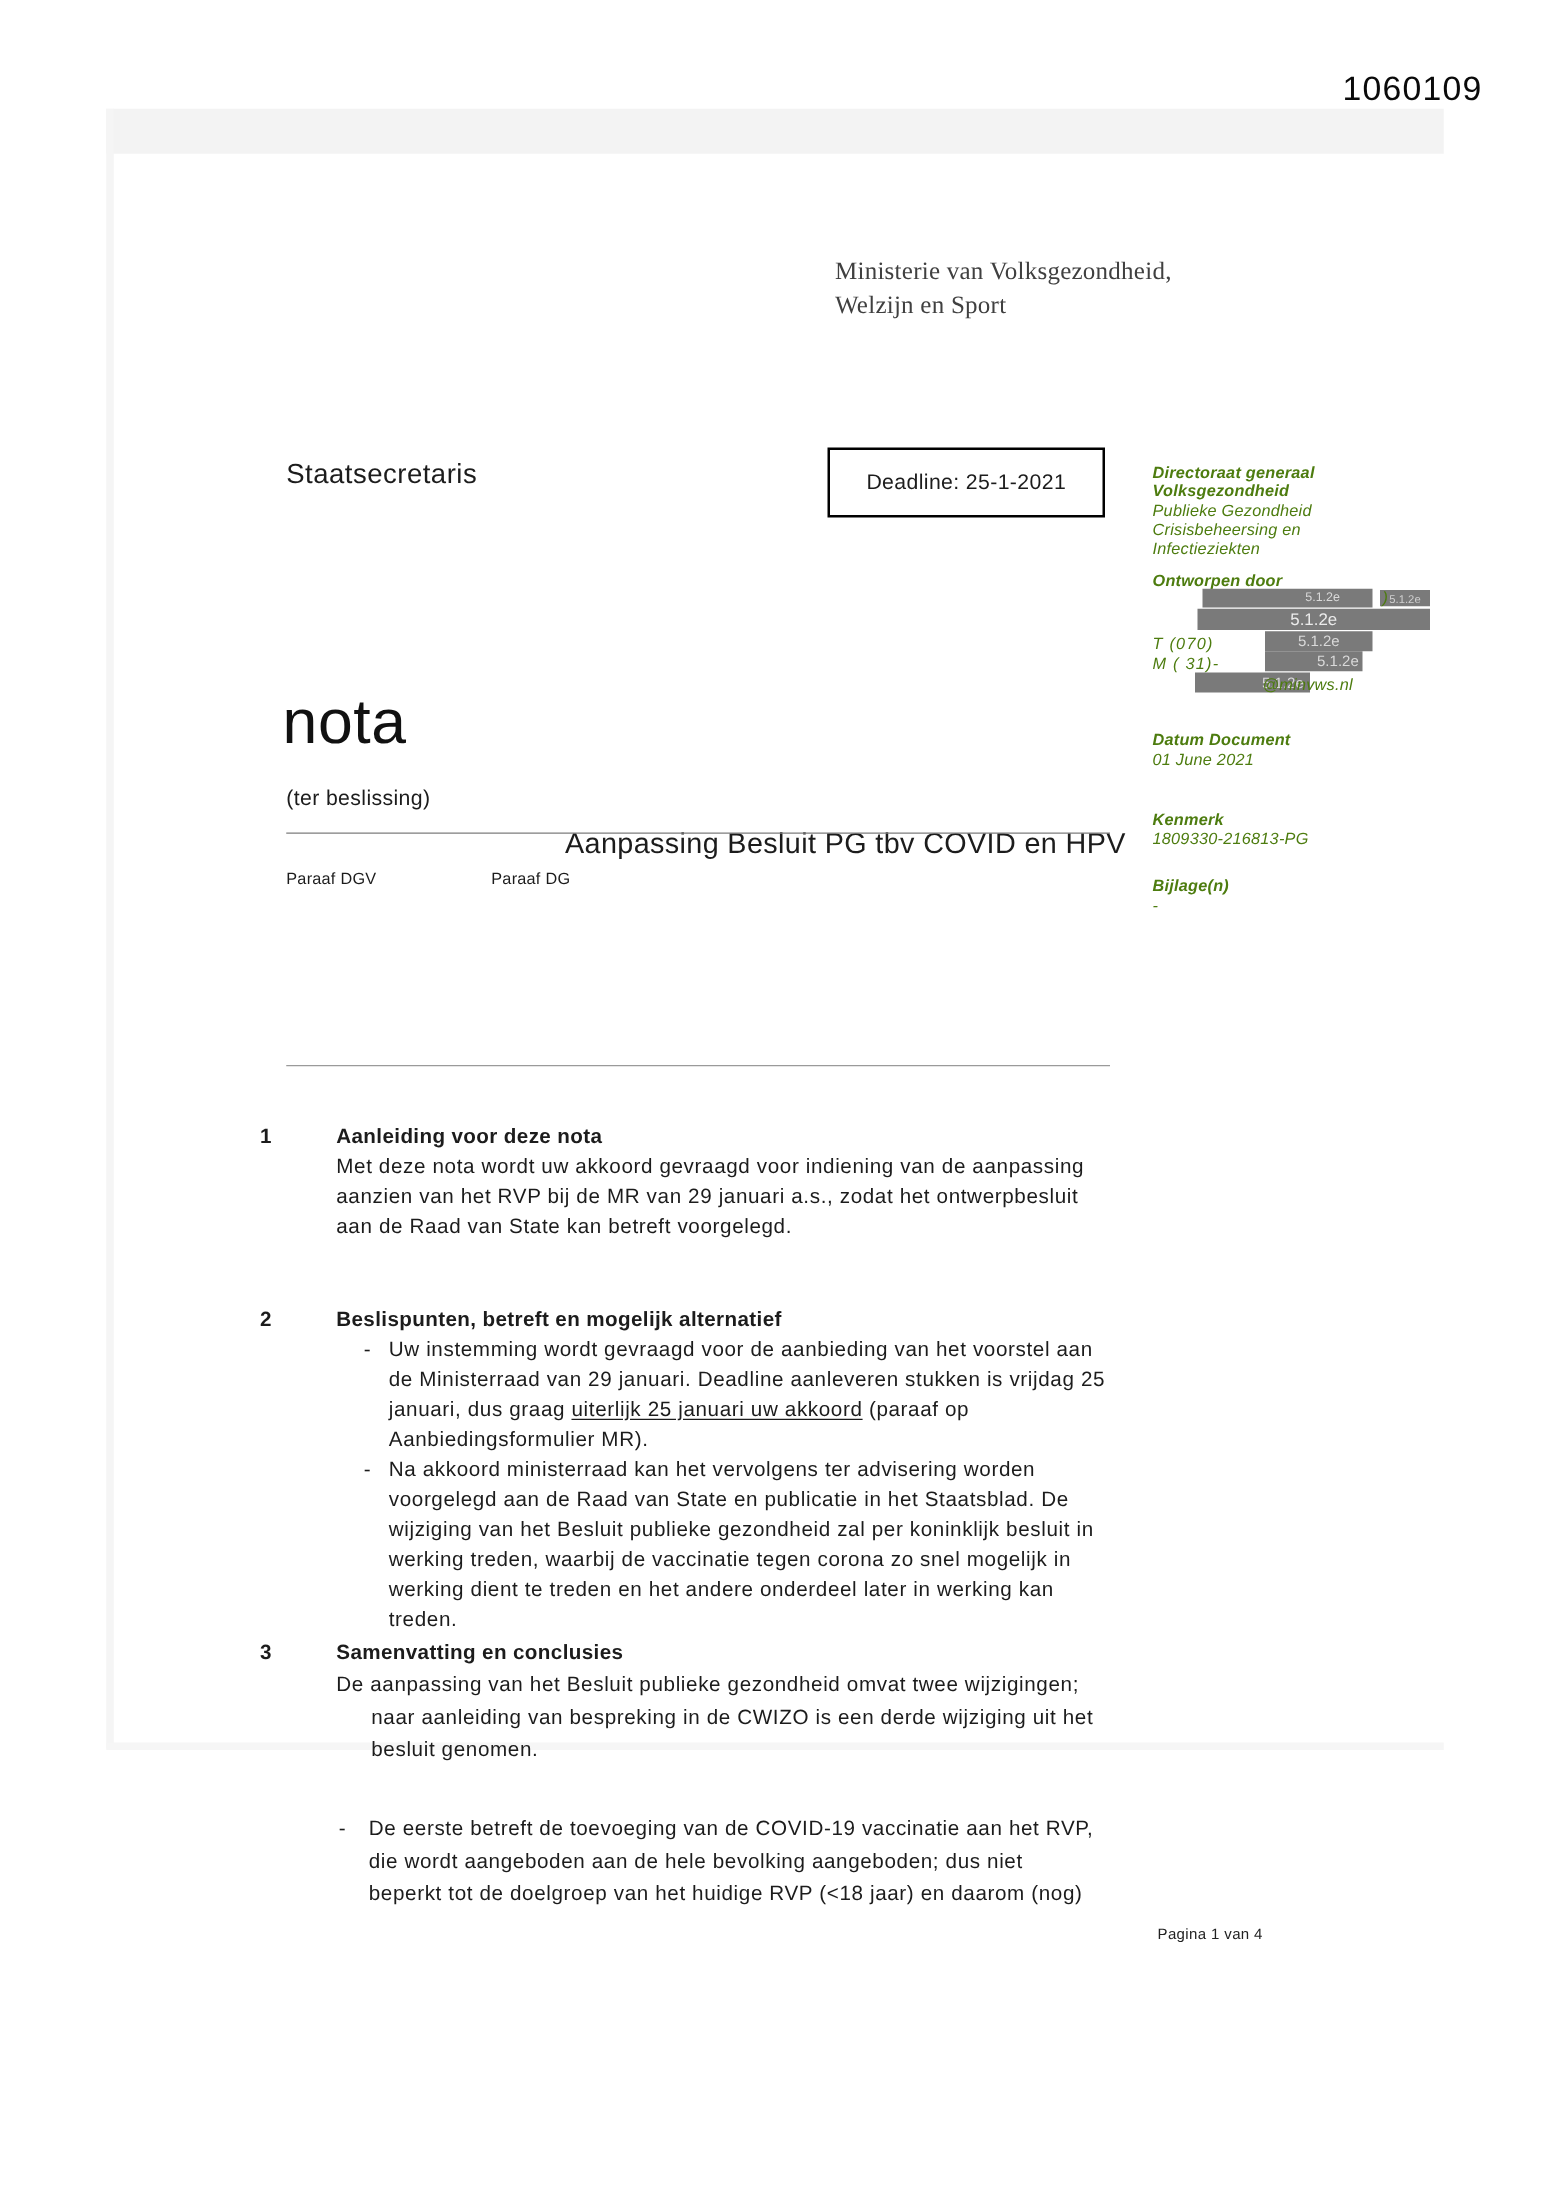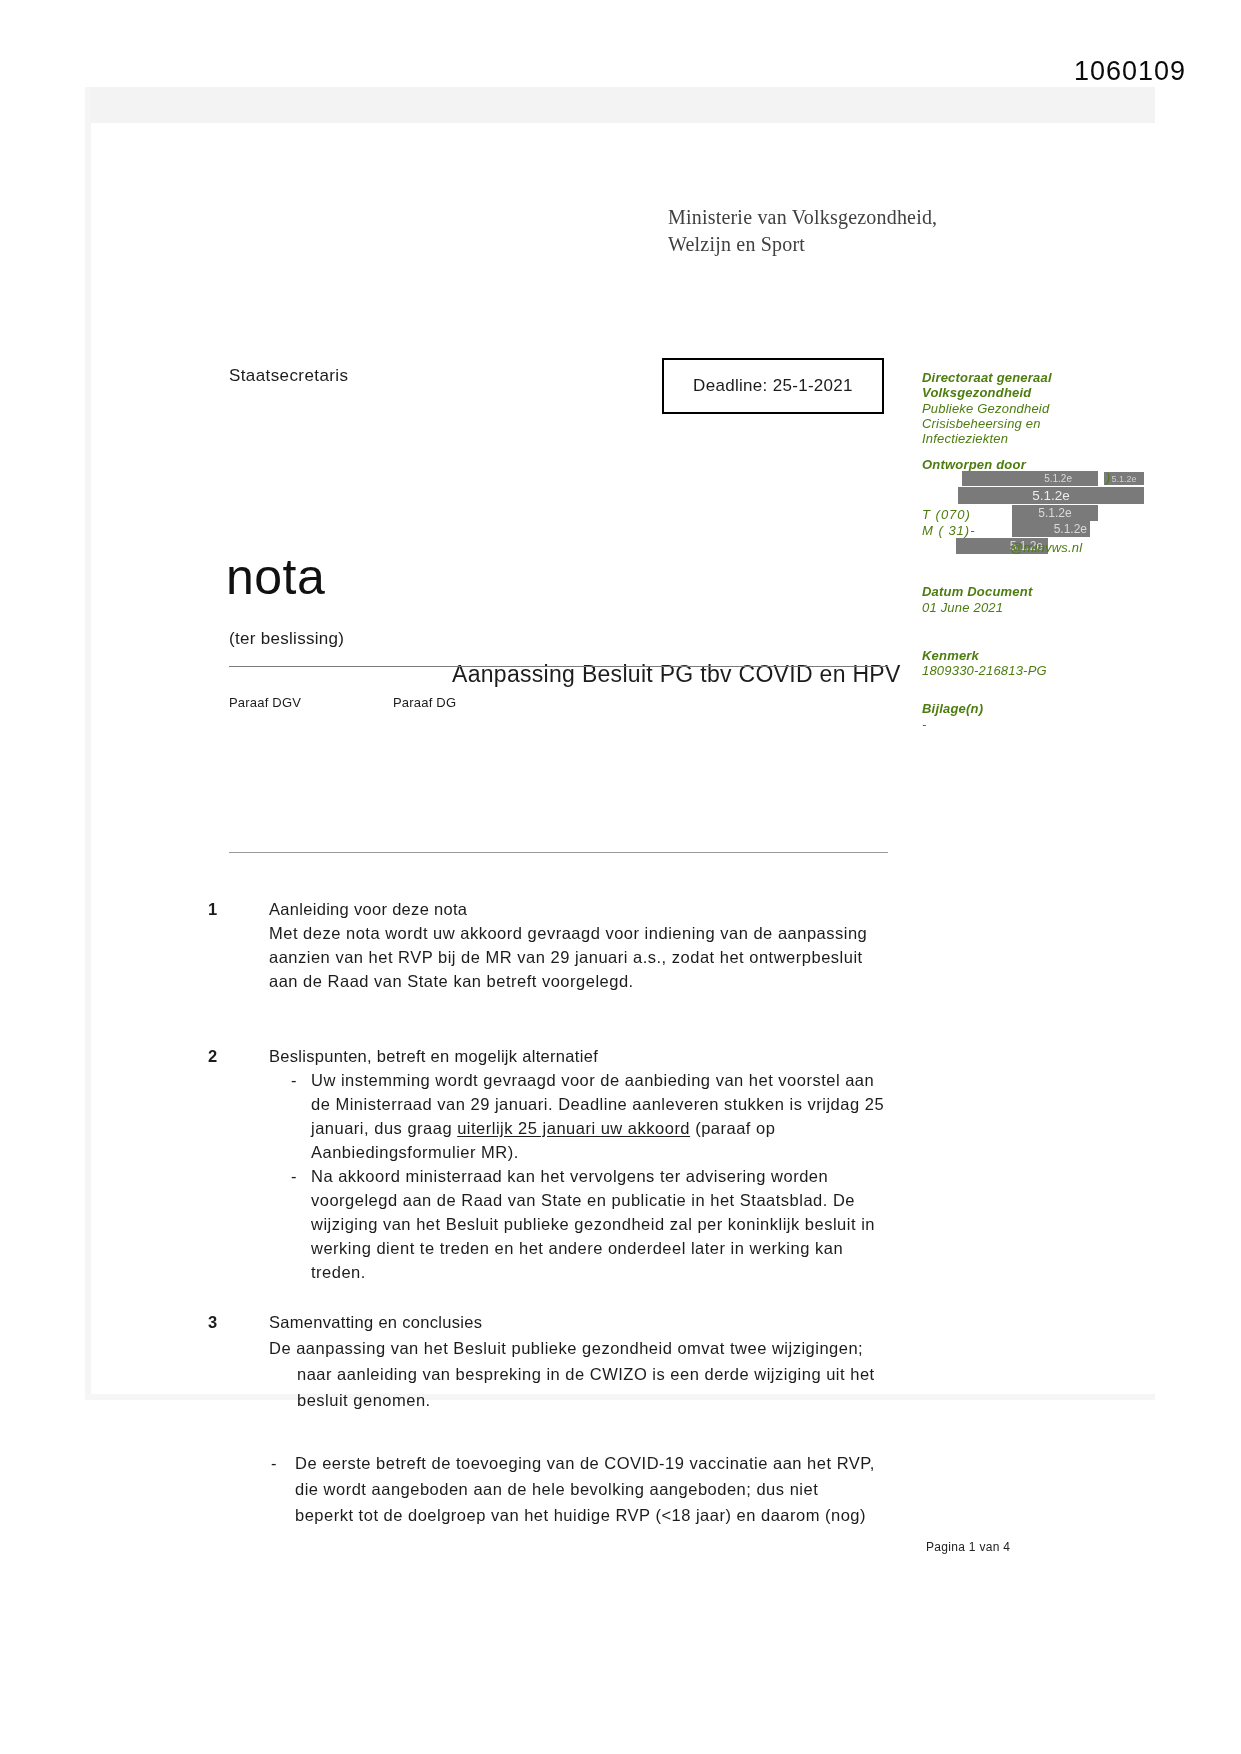--- a/index.html
+++ b/index.html
@@ -6,21 +6,21 @@
   .page{position:relative;width:1241px;height:1754px;background:#ffffff;overflow:hidden;
         font-family:"Liberation Sans","DejaVu Sans",sans-serif;color:#1c1c1c;}
   
   .scan-band{position:absolute;left:85px;top:87px;width:1070px;height:36px;background:#f3f3f3;}
   .scan-left{position:absolute;left:85px;top:87px;width:6px;height:1312px;background:#f5f5f5;}
   .scan-bottom{position:absolute;left:85px;top:1394px;width:1070px;height:6px;background:#f6f6f6;}
 
   .stamp{position:absolute;left:1074px;top:56px;font-size:27px;letter-spacing:1px;color:#0a0a0a;}
   .ministry{position:absolute;left:668px;top:204px;font-family:"Liberation Serif","DejaVu Serif",serif;
             font-size:20px;line-height:27px;color:#404040;letter-spacing:0.2px;}
-  .addressee{position:absolute;left:229px;top:366px;font-size:17px;letter-spacing:0.4px;}
+  .addressee{position:absolute;left:229px;top:366px;font-size:22px;letter-spacing:0.4px;}
   .deadline{position:absolute;left:662px;top:358px;width:218px;height:52px;border:2px solid #000;
             display:flex;align-items:center;justify-content:center;font-size:17px;letter-spacing:0.3px;}
 
   
   .sb{position:absolute;left:922px;font-size:13px;line-height:15px;letter-spacing:0.2px;color:#4d7c0f;white-space:nowrap;font-style:italic;}
   .sb.b{font-weight:bold;}
   .red{position:absolute;background:var(--redaction,#7a7a7a);color:#d9d9d9;font-size:11px;
        display:flex;align-items:center;white-space:nowrap;margin-left:40px;}
   .red.right{justify-content:flex-end;}
   .red.center{justify-content:center;}
@@ -32,21 +32,21 @@
   .rule{position:absolute;left:229px;width:659px;height:1px;background:#7d7d7d;}
   .rule2{background:#9a9a9a;}
   .paraaf{position:absolute;top:695px;font-size:13px;letter-spacing:0.2px;}
 
   
   .sec{position:absolute;left:208px;width:720px;font-size:16.5px;letter-spacing:0.5px;color:#1c1c1c;}
   .lh24{line-height:24px;}
   .lh26{line-height:26px;}
   .sec .row{position:relative;}
   .sec .num{position:absolute;left:0;font-weight:bold;}
-  .sec .head{padding-left:61px;font-weight:normal;letter-spacing:0.3px;margin-top:31px;}
+  .sec .head{padding-left:61px;font-weight:bold;letter-spacing:0.3px;margin-top:31px;}
   .sec .l{padding-left:61px;}
   .sec .l2{padding-left:89px;}
   .sec .b{padding-left:103px;}
   .sec .b .dash{position:absolute;left:83px;}
   .sec .b3{padding-left:87px;}
   .sec .b3 .dash{position:absolute;left:63px;}
   .u{text-decoration:underline;text-underline-offset:2px;}
 
   .footer{position:absolute;left:926px;top:1540px;font-size:12px;letter-spacing:0.3px;color:#222;}
 </style>
@@ -118,20 +118,21 @@
 
   <div class="sec lh24" style="top:1044px">
     <div class="row"><span class="num">2</span><span class="head">Beslispunten, betreft en mogelijk alternatief</span></div>
     <div class="row b"><span class="dash">-</span><span>Uw instemming wordt gevraagd voor de aanbieding van het voorstel aan</span></div>
     <div class="row b">de Ministerraad van 29 januari. Deadline aanleveren stukken is vrijdag 25</div>
     <div class="row b"><span>januari, dus graag </span><span class="u">uiterlijk 25 januari uw akkoord</span><span> (paraaf op</span></div>
     <div class="row b">Aanbiedingsformulier MR).</div>
     <div class="row b"><span class="dash">-</span><span>Na akkoord ministerraad kan het vervolgens ter advisering worden</span></div>
     <div class="row b">voorgelegd aan de Raad van State en publicatie in het Staatsblad. De</div>
     <div class="row b">wijziging van het Besluit publieke gezondheid zal per koninklijk besluit in</div>
+    <div class="row b">werking treden, waarbij de vaccinatie tegen corona zo snel mogelijk in</div>
     <div class="row b">werking dient te treden en het andere onderdeel later in werking kan</div>
     <div class="row b">treden.</div>
   </div>
 
   <div class="sec lh26" style="top:1309px">
     <div class="row"><span class="num">3</span><span class="head">Samenvatting en conclusies</span></div>
     <div class="row l">De aanpassing van het Besluit publieke gezondheid omvat twee wijzigingen;</div>
     <div class="row l2">naar aanleiding van bespreking in de CWIZO is een derde wijziging uit het</div>
     <div class="row l2">besluit genomen.</div>
   </div>

